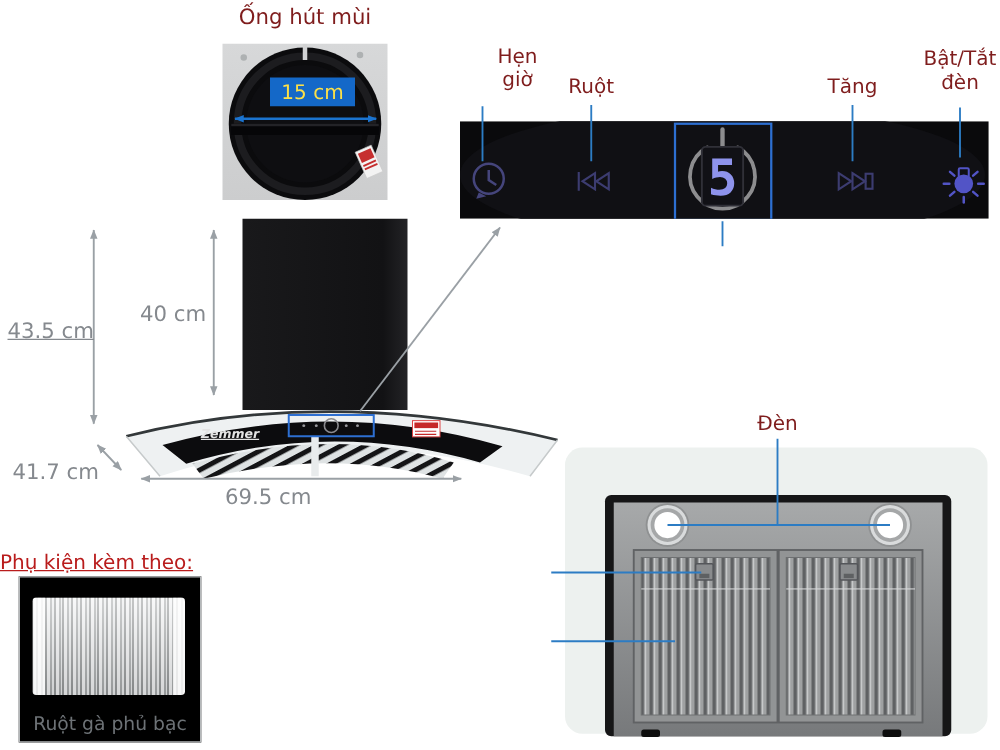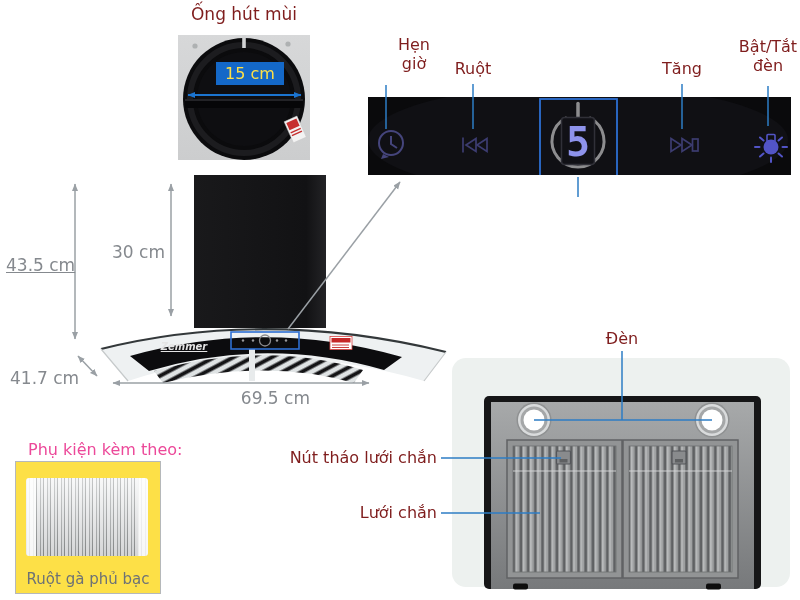--- a/index.html
+++ b/index.html
@@ -18,22 +18,22 @@
     background:linear-gradient(180deg,#d7d8d9,#cccdce);z-index:10;}
   #duct-badge{
     left:216px;top:62px;width:68px;height:23px;background:#1468c8;color:#fde047;
     font-size:16px;display:flex;align-items:center;justify-content:center;z-index:32;
   }
   
   #panel-strip{left:368px;top:97px;width:423px;height:78px;z-index:10;}
   
   #hood-front{left:76px;top:165px;width:380px;height:230px;z-index:10;}
   
-  #acc-title{left:28px;top:440px;font-size:16px;color:#ec4899;z-index:30;}
-  #acc-box{left:15px;top:461px;width:144px;height:131px;border:1px solid #b5b8ba;background:#fde047;z-index:10;}
+  #acc-title{left:0;top:440px;font-size:16px;color:#b91c1c;z-index:30;text-decoration:underline;}
+  #acc-box{left:15px;top:461px;width:144px;height:131px;border:1px solid #b5b8ba;background:#000000;z-index:10;}
   #acc-duct{
     position:absolute;left:10px;top:16px;width:122px;height:78px;border-radius:3px;
     background:
       linear-gradient(90deg,rgba(255,255,255,.8) 0 10px,rgba(255,255,255,0) 10px 112px,rgba(255,255,255,.8) 112px 100%),
       linear-gradient(180deg,rgba(255,255,255,.45),rgba(0,0,0,.12)),
       repeating-linear-gradient(90deg,#a9acad 0 1.5px,#eceeef 1.5px 3px,#96999a 3px 4.5px,#f3f4f5 4.5px 7px);
   }
   #acc-caption{position:absolute;left:0;bottom:5px;width:100%;text-align:center;
     color:#6d7276;font-size:15px;}
   
@@ -43,21 +43,21 @@
   
   #lbl-duct-title{left:178px;top:4px;width:132px;font-size:17px;}
   #lbl-timer{left:363px;top:36px;width:46px;margin-left:28px;}
   #lbl-decrease{left:448px;top:60px;width:50px;}
   #lbl-increase{left:657px;top:60px;width:50px;}
   #lbl-light{left:734px;top:38px;width:68px;}
   #lbl-power{left:508px;top:200px;width:140px;}
   #lbl-h-total{left:6px;top:255px;text-decoration:underline;}
   #lbl-h-chimney{left:112px;top:242px;}
   #lbl-depth{left:10px;top:368px;}
-  #lbl-width{left:180px;top:388px;width:130px;text-align:right;}
+  #lbl-width{left:180px;top:388px;width:130px;text-align:left;}
   #lbl-den{left:592px;top:330px;width:60px;}
   #lbl-filterbtn{left:280px;top:449px;width:157px;text-align:right;}
   #lbl-filter{left:280px;top:504px;width:157px;text-align:right;}
 </style>
 </head>
 <body>
 
 <div id="stage">
 
   <div class="abs label" id="lbl-duct-title">Ống hút mùi</div>
@@ -172,21 +172,21 @@
 
       <g>
         <rect x="314" y="336.5" width="22" height="13" fill="#ffffff" stroke="#d44" stroke-width="0.8"></rect>
         <rect x="315.5" y="338" width="19" height="4.5" fill="#c62828"></rect>
         <path d="M316,345 H333 M316,347.5 H333" stroke="#c62828" stroke-width="0.9"></path>
       </g>
     </svg>
   </div>
 
   <div class="abs dim" id="lbl-h-total">43.5 cm</div>
-  <div class="abs dim" id="lbl-h-chimney">30 cm</div>
+  <div class="abs dim" id="lbl-h-chimney">40 cm</div>
   <div class="abs dim" id="lbl-depth">41.7 cm</div>
   <div class="abs dim" id="lbl-width">69.5 cm</div>
 
   <div class="abs" id="acc-title">Phụ kiện kèm theo:</div>
   <div class="abs" id="acc-box">
     <div id="acc-duct"></div>
     <div id="acc-caption">Ruột gà phủ bạc</div>
   </div>
 
   <div class="abs" id="underside">
@@ -234,22 +234,20 @@
       <g>
         <rect x="672" y="451" width="14" height="13" rx="1" fill="#898b8d" stroke="#54565a" stroke-width="1.2"></rect>
         <rect x="675" y="459" width="8" height="3.5" fill="#5e6062"></rect>
       </g>
       <rect x="513" y="583.5" width="15" height="6" rx="2" fill="#0d0d0d"></rect>
       <rect x="706" y="583.5" width="15" height="6" rx="2" fill="#0d0d0d"></rect>
     </svg>
   </div>
 
   <div class="abs label" id="lbl-den">Đèn</div>
-  <div class="abs label" id="lbl-filterbtn">Nút tháo lưới chắn</div>
-  <div class="abs label" id="lbl-filter">Lưới chắn</div>
 
   <svg class="abs" id="overlay" width="800" height="600" viewBox="0 0 800 600">
     <defs>
       <marker id="ag" markerWidth="9" markerHeight="8" refX="7" refY="3" orient="auto-start-reverse" markerUnits="userSpaceOnUse">
         <path d="M0,0 L7.5,3 L0,6 Z" fill="#9aa0a5"></path>
       </marker>
       <marker id="ab" markerWidth="9" markerHeight="8" refX="7" refY="3" orient="auto-start-reverse" markerUnits="userSpaceOnUse">
         <path d="M0,0 L7.5,3 L0,6 Z" fill="#1b74d0"></path>
       </marker>
     </defs>

